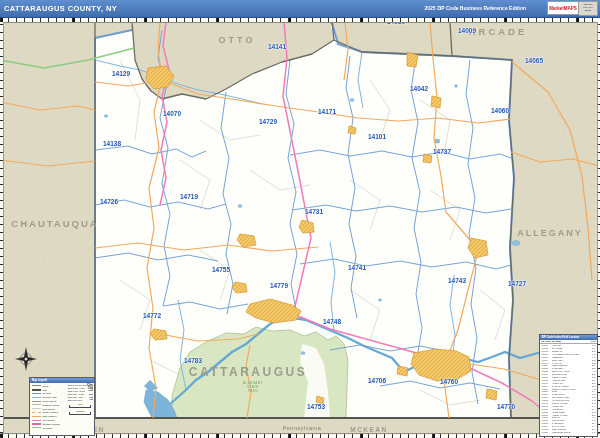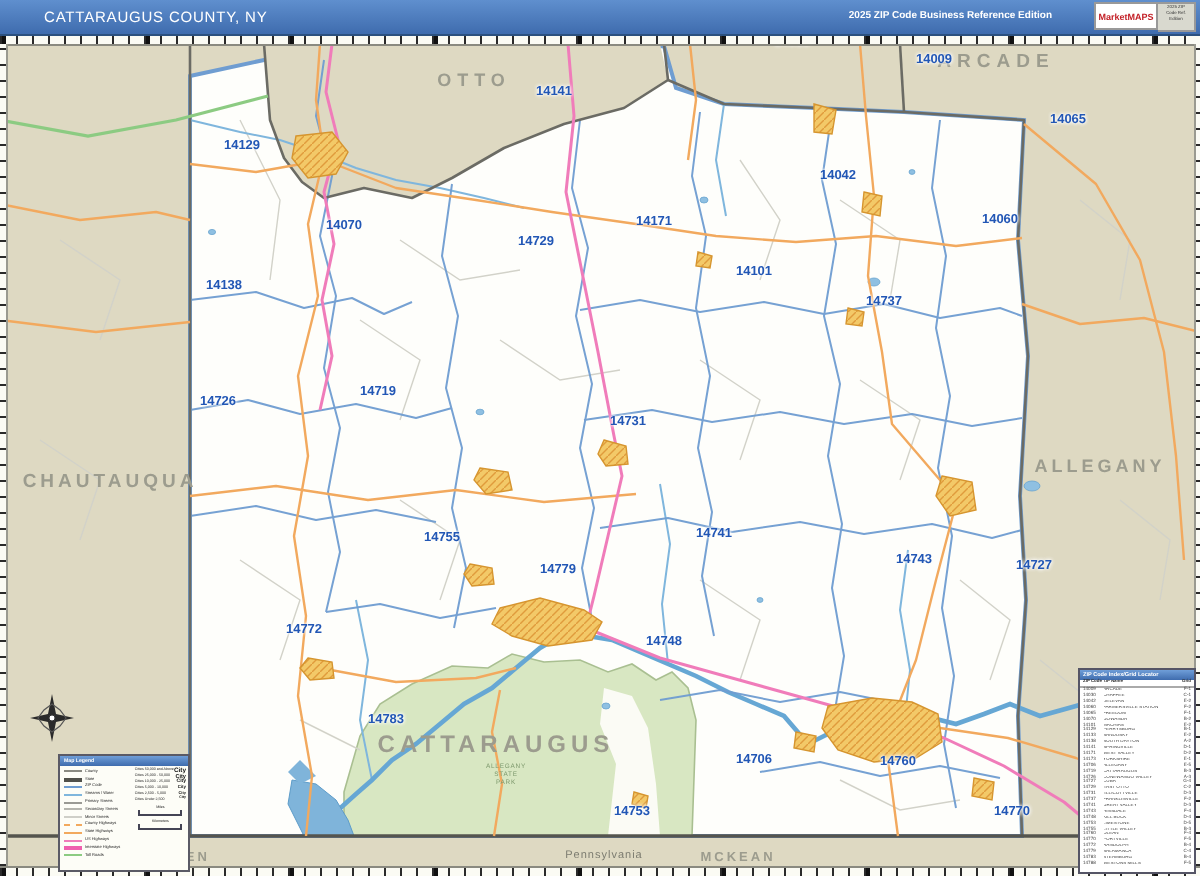--- a/index.html
+++ b/index.html
@@ -4,21 +4,21 @@
 <style>
   html,body{margin:0;padding:0;background:#888;}
   .stage{position:relative;width:600px;height:438px;overflow:hidden;background:#ded9c2;
          font-family:"Liberation Sans",sans-serif; -webkit-font-smoothing:antialiased;}
   svg{display:block;}
   #map-svg{position:absolute;left:0;top:0;}
 
   
   .titlebar{position:absolute;left:0;top:0;width:600px;height:17px;
     background:linear-gradient(#5f8fce,#3f6cae);border-bottom:1px solid #2c517f;z-index:30;}
-  .title{position:absolute;left:22px;top:0;line-height:17px;font-size:7.5px;font-weight:normal;
+  .title{position:absolute;left:4px;top:0;line-height:17px;font-size:7.5px;font-weight:bold;
     color:#fff;letter-spacing:.4px;}
   .edition{position:absolute;right:74px;top:0;line-height:17px;font-size:5px;font-weight:bold;color:#fff;}
   .logo{position:absolute;right:2px;top:1px;height:14px;display:flex;z-index:31;}
   .logo-brand{display:inline-block;width:30px;height:12px;background:#fff;border:1px solid #999;
     color:#c32027;font-size:4.5px;font-weight:bold;text-align:center;line-height:13px;}
   .logo-badge{display:inline-block;width:18px;height:12px;background:#d9d9cf;border:1px solid #999;
     border-left:none;color:#333;font-size:2.2px;line-height:1.35;white-space:pre-line;text-align:center;padding-top:1px;}
 
   
   .ruler{position:absolute;background-color:#fbfbf4;z-index:25;}
@@ -220,21 +220,21 @@
       <polygon points="414,353 436,349 456,351 469,357 471,371 458,379 437,381 419,375 411,364"></polygon>
       <polygon points="398,366 408,368 407,376 397,374"></polygon>
       <polygon points="487,389 497,391 496,400 486,398"></polygon>
       <polygon points="317,396 324,398 323,404 316,402"></polygon>
     </g>
   </svg>
 
   <div id="county-labels">
       <div class="county-label" style="left: 237px; top: 40px; font-size: 9px; letter-spacing: 3px;">OTTO</div>
       <div class="county-label" style="left: 498px; top: 31px; font-size: 9.5px; letter-spacing: 3px;">ARCADE</div>
-      <div class="county-label" style="left: 55px; top: 223px; font-size: 9.5px; letter-spacing: 2px; margin-top: 18px;">CHAUTAUQUA</div>
+      <div class="county-label" style="left: 55px; top: 223px; font-size: 9.5px; letter-spacing: 2px;">CHAUTAUQUA</div>
       <div class="county-label" style="left: 550px; top: 233px; font-size: 9px; letter-spacing: 2px;">ALLEGANY</div>
       <div class="county-label" style="left: 248px; top: 372px; font-size: 12px; letter-spacing: 2.5px;">CATTARAUGUS</div>
       <div class="county-label" style="left: 86px; top: 429px; font-size: 6.5px; letter-spacing: 1.5px;">WARREN</div>
       <div class="county-label" style="left: 302px; top: 428px; font-size: 5.5px; letter-spacing: 0.5px; color: rgb(124, 124, 112); text-transform: none; font-weight: normal;">Pennsylvania</div>
       <div class="county-label" style="left: 369px; top: 429px; font-size: 6.5px; letter-spacing: 1.5px;">MCKEAN</div>
     </div>
   <div id="zip-labels">
       <div class="zip-label" style="left: 396px; top: 21px;">14030</div>
       <div class="zip-label" style="left: 467px; top: 30px;">14009</div>
       <div class="zip-label" style="left: 277px; top: 46px;">14141</div>

